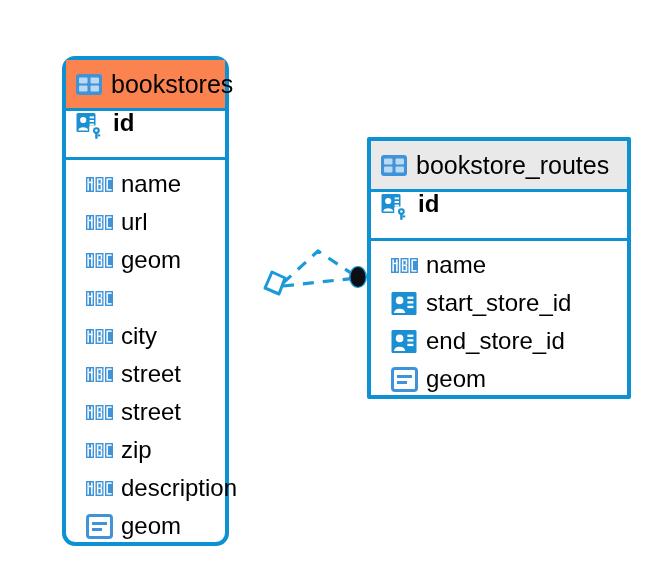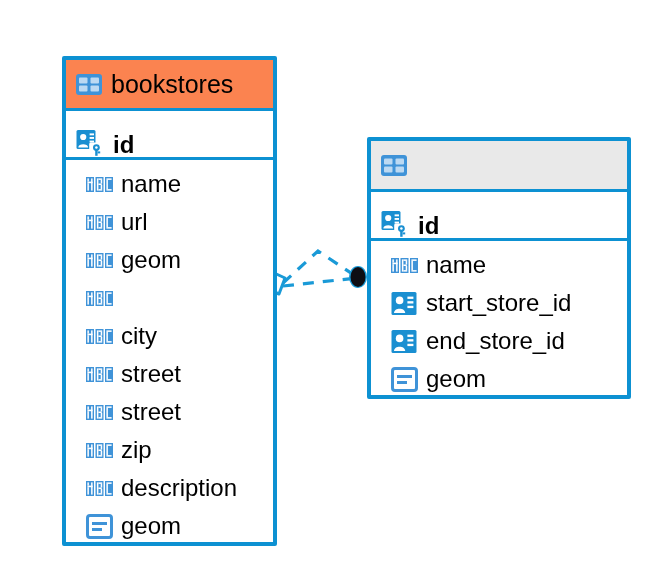--- a/index.html
+++ b/index.html
@@ -44,21 +44,21 @@
   }
 
   .header-rule {
     height: 3px;
     background: #0d91d2;
     width: 100%;
   }
 
   .pk-block {
     display: flex;
-    align-items: flex-end;
+    align-items: flex-start;
     height: 46px;
     padding: 0 10px;
     gap: 8px;
     box-sizing: border-box;
   }
 
   .field-list {
     padding: 5px 0 6px 0;
   }
 
@@ -97,22 +97,23 @@
     top: 0;
     width: 654px;
     height: 570px;
     pointer-events: none;
   }
 
   
   #tbl-bookstores {
     left: 62px;
     top: 56px;
-    width: 215px;
+    width: 167px;
     height: 490px;
+    border-radius: 13px;
   }
   #tbl-bookstore-routes {
     left: 367px;
     top: 137px;
     width: 264px;
     height: 262px;
   }
 </style>
 </head>
 <body>
@@ -419,20 +420,21 @@
 <div class="entity" id="tbl-bookstore-routes">
 
   <div class="entity-header grey">
     <svg class="icon icon-table" viewBox="0 0 26 21">
       <rect x="0" y="0" width="26" height="21" rx="3" fill="#3f93d8"></rect>
       <rect x="3" y="3.5" width="8.5" height="6" rx="1" fill="#bcd9f2"></rect>
       <rect x="14.5" y="3.5" width="8.5" height="6" rx="1" fill="#bcd9f2"></rect>
       <rect x="3" y="11.5" width="8.5" height="6" rx="1" fill="#bcd9f2"></rect>
       <rect x="14.5" y="11.5" width="8.5" height="6" rx="1" fill="#bcd9f2"></rect>
     </svg>
+    <span class="entity-title">bookstore_routes</span>
   </div>
 
   <div class="header-rule"></div>
 
   <div class="pk-block">
     <svg class="icon icon-key" viewBox="0 0 29 29">
       <rect x="0.5" y="2" width="19" height="19" rx="1.5" fill="#1a8fd1"></rect>
       <circle cx="7.2" cy="9" r="3.1" fill="#ffffff"></circle>
       <path d="M 2.3 19.5 C 2.3 15.2 12.1 15.2 12.1 19.5 Z" fill="#ffffff"></path>
       <rect x="13.6" y="5.4" width="4.4" height="1.9" fill="#ffffff"></rect>

